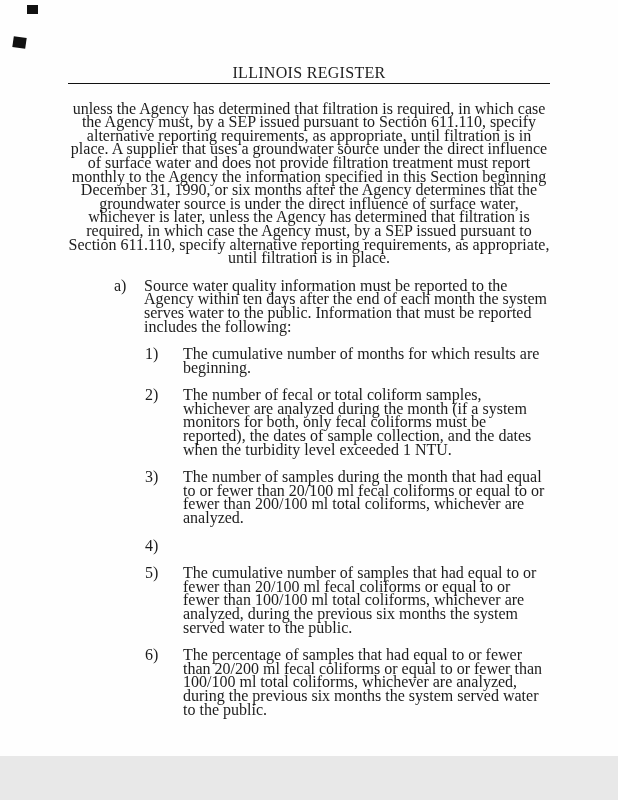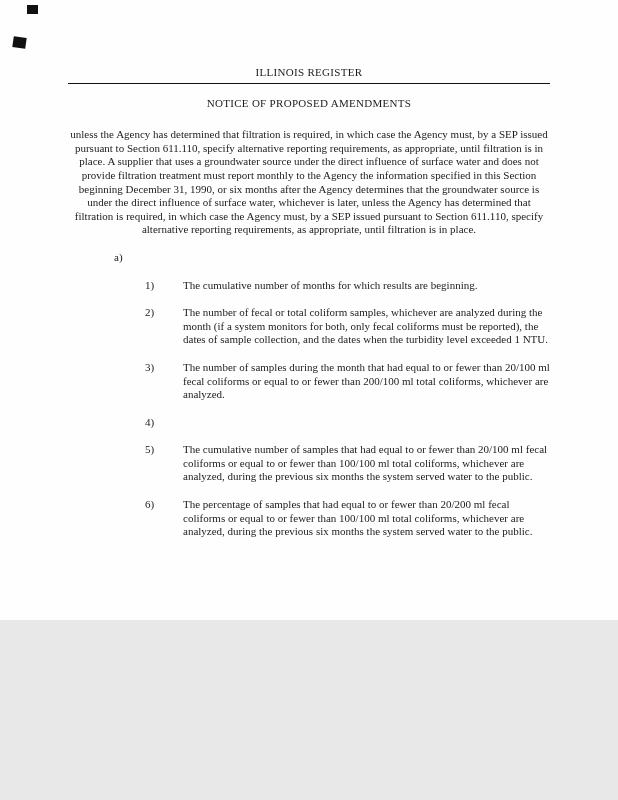--- a/index.html
+++ b/index.html
@@ -3,26 +3,26 @@
 <meta charset="utf-8">
 <style>
   html, body {
     margin: 0;
     padding: 0;
     background: #e8e8e8;
   }
   .page {
     position: relative;
     width: 618px;
-    height: 620px;
+    height: 756px;
     margin: 0 auto;
     background: #fefefe;
     color: #1c1c1c;
     font-family: "Liberation Serif", "DejaVu Serif", serif;
-    font-size: 11px;
+    font-size: 16px;
     line-height: 13.6px;
     box-sizing: border-box;
     padding: 66px 68px 40px 68px;
     overflow: hidden;
   }
   .artifact {
     position: absolute;
     background: #111;
   }
   .artifact-1 { left: 27px; top: 5px;  width: 11px; height: 9px; }
@@ -59,26 +59,26 @@
 </style>
 </head>
 <body>
 
 <div class="page">
 
   <div class="artifact artifact-1"></div>
   <div class="artifact artifact-2"></div>
 
   <div class="hdr-register">ILLINOIS REGISTER</div>
-  <div class="hdr-notice">NOTICE OF PROPOSED AMENDMENTS</div>
 
   <p class="intro">unless the Agency has determined that filtration is required, in which case the Agency must, by a SEP issued pursuant to Section 611.110, specify alternative reporting requirements, as appropriate, until filtration is in place.  A supplier that uses a groundwater source under the direct influence of surface water and does not provide filtration treatment must report monthly to the Agency the information specified in this Section beginning December 31, 1990, or six months after the Agency determines that the groundwater source is under the direct influence of surface water, whichever is later, unless the Agency has determined that filtration is required, in which case the Agency must, by a SEP issued pursuant to Section 611.110, specify alternative reporting requirements, as appropriate, until filtration is in place.</p>
 
   <div class="item item-a">
     <span class="label">a)</span>
+    <span class="text">Source water quality information must be reported to the Agency within ten days after the end of each month the system serves water to the public.  Information that must be reported includes the following:</span>
   </div>
 
   <div class="item sub-item">
     <span class="label">1)</span>
     <span class="text">The cumulative number of months for which results are beginning.</span>
   </div>
 
   <div class="item sub-item">
     <span class="label">2)</span>
     <span class="text">The number of fecal or total coliform samples, whichever are analyzed during the month (if a system monitors for both, only fecal coliforms must be reported), the dates of sample collection, and the dates when the turbidity level exceeded 1 NTU.</span>

